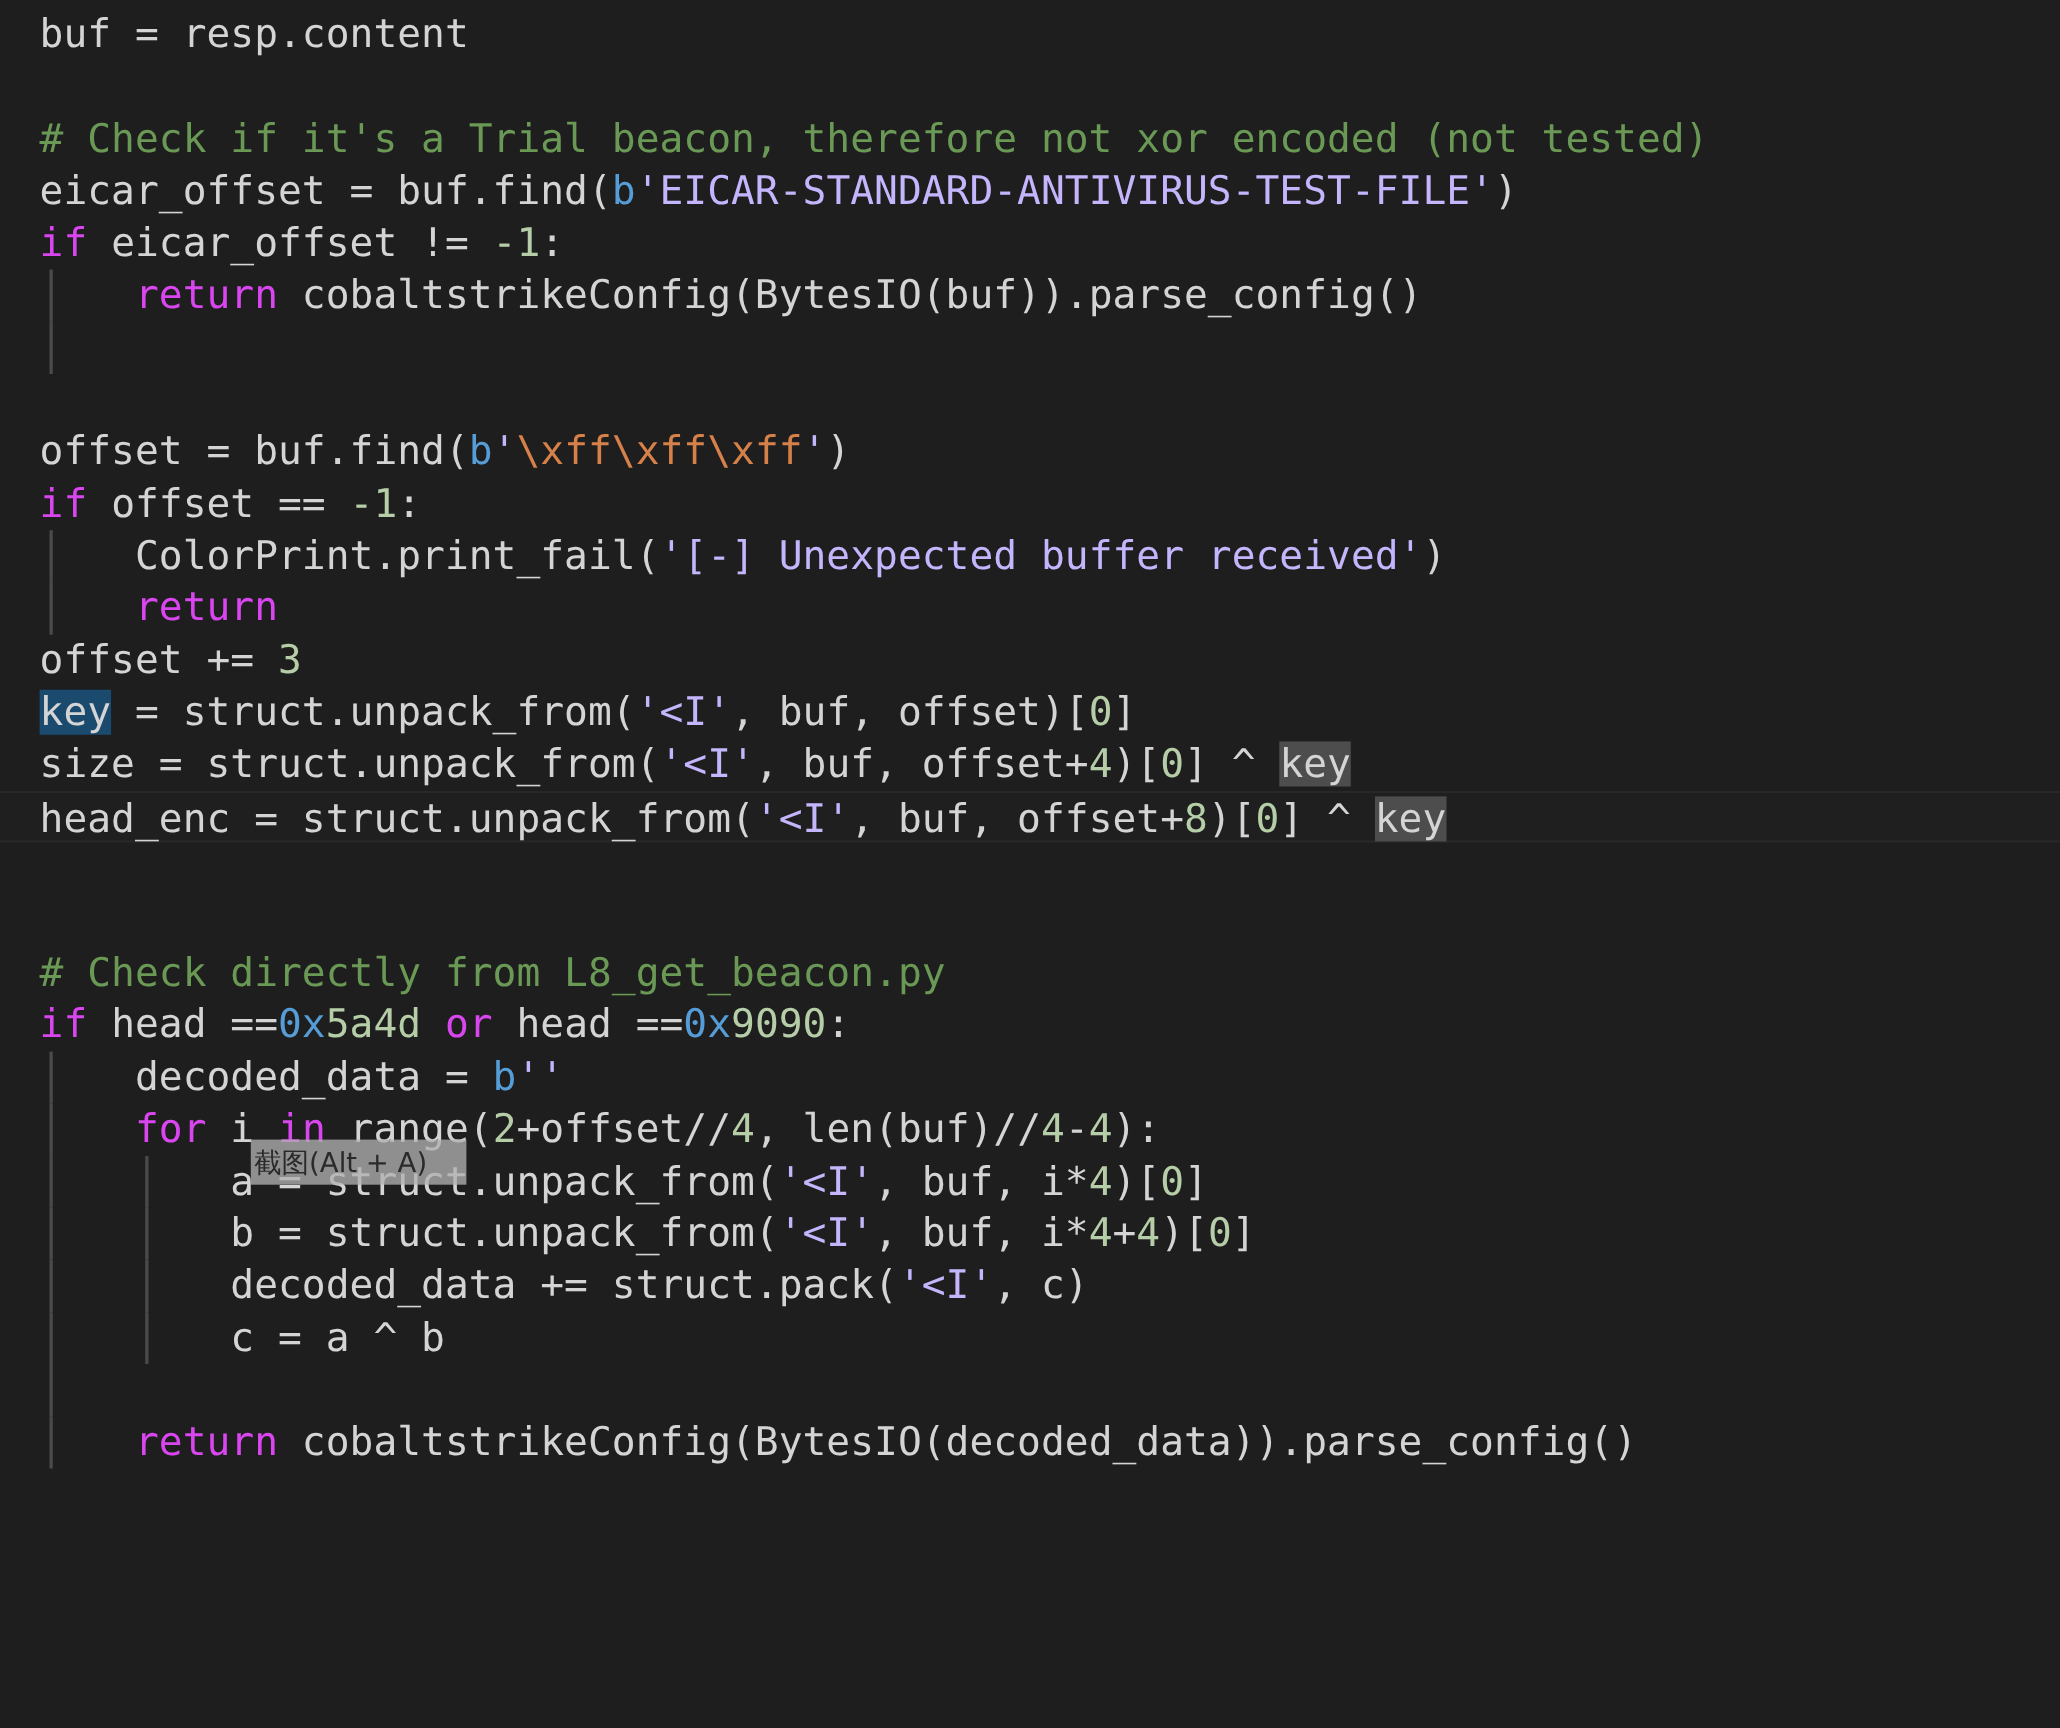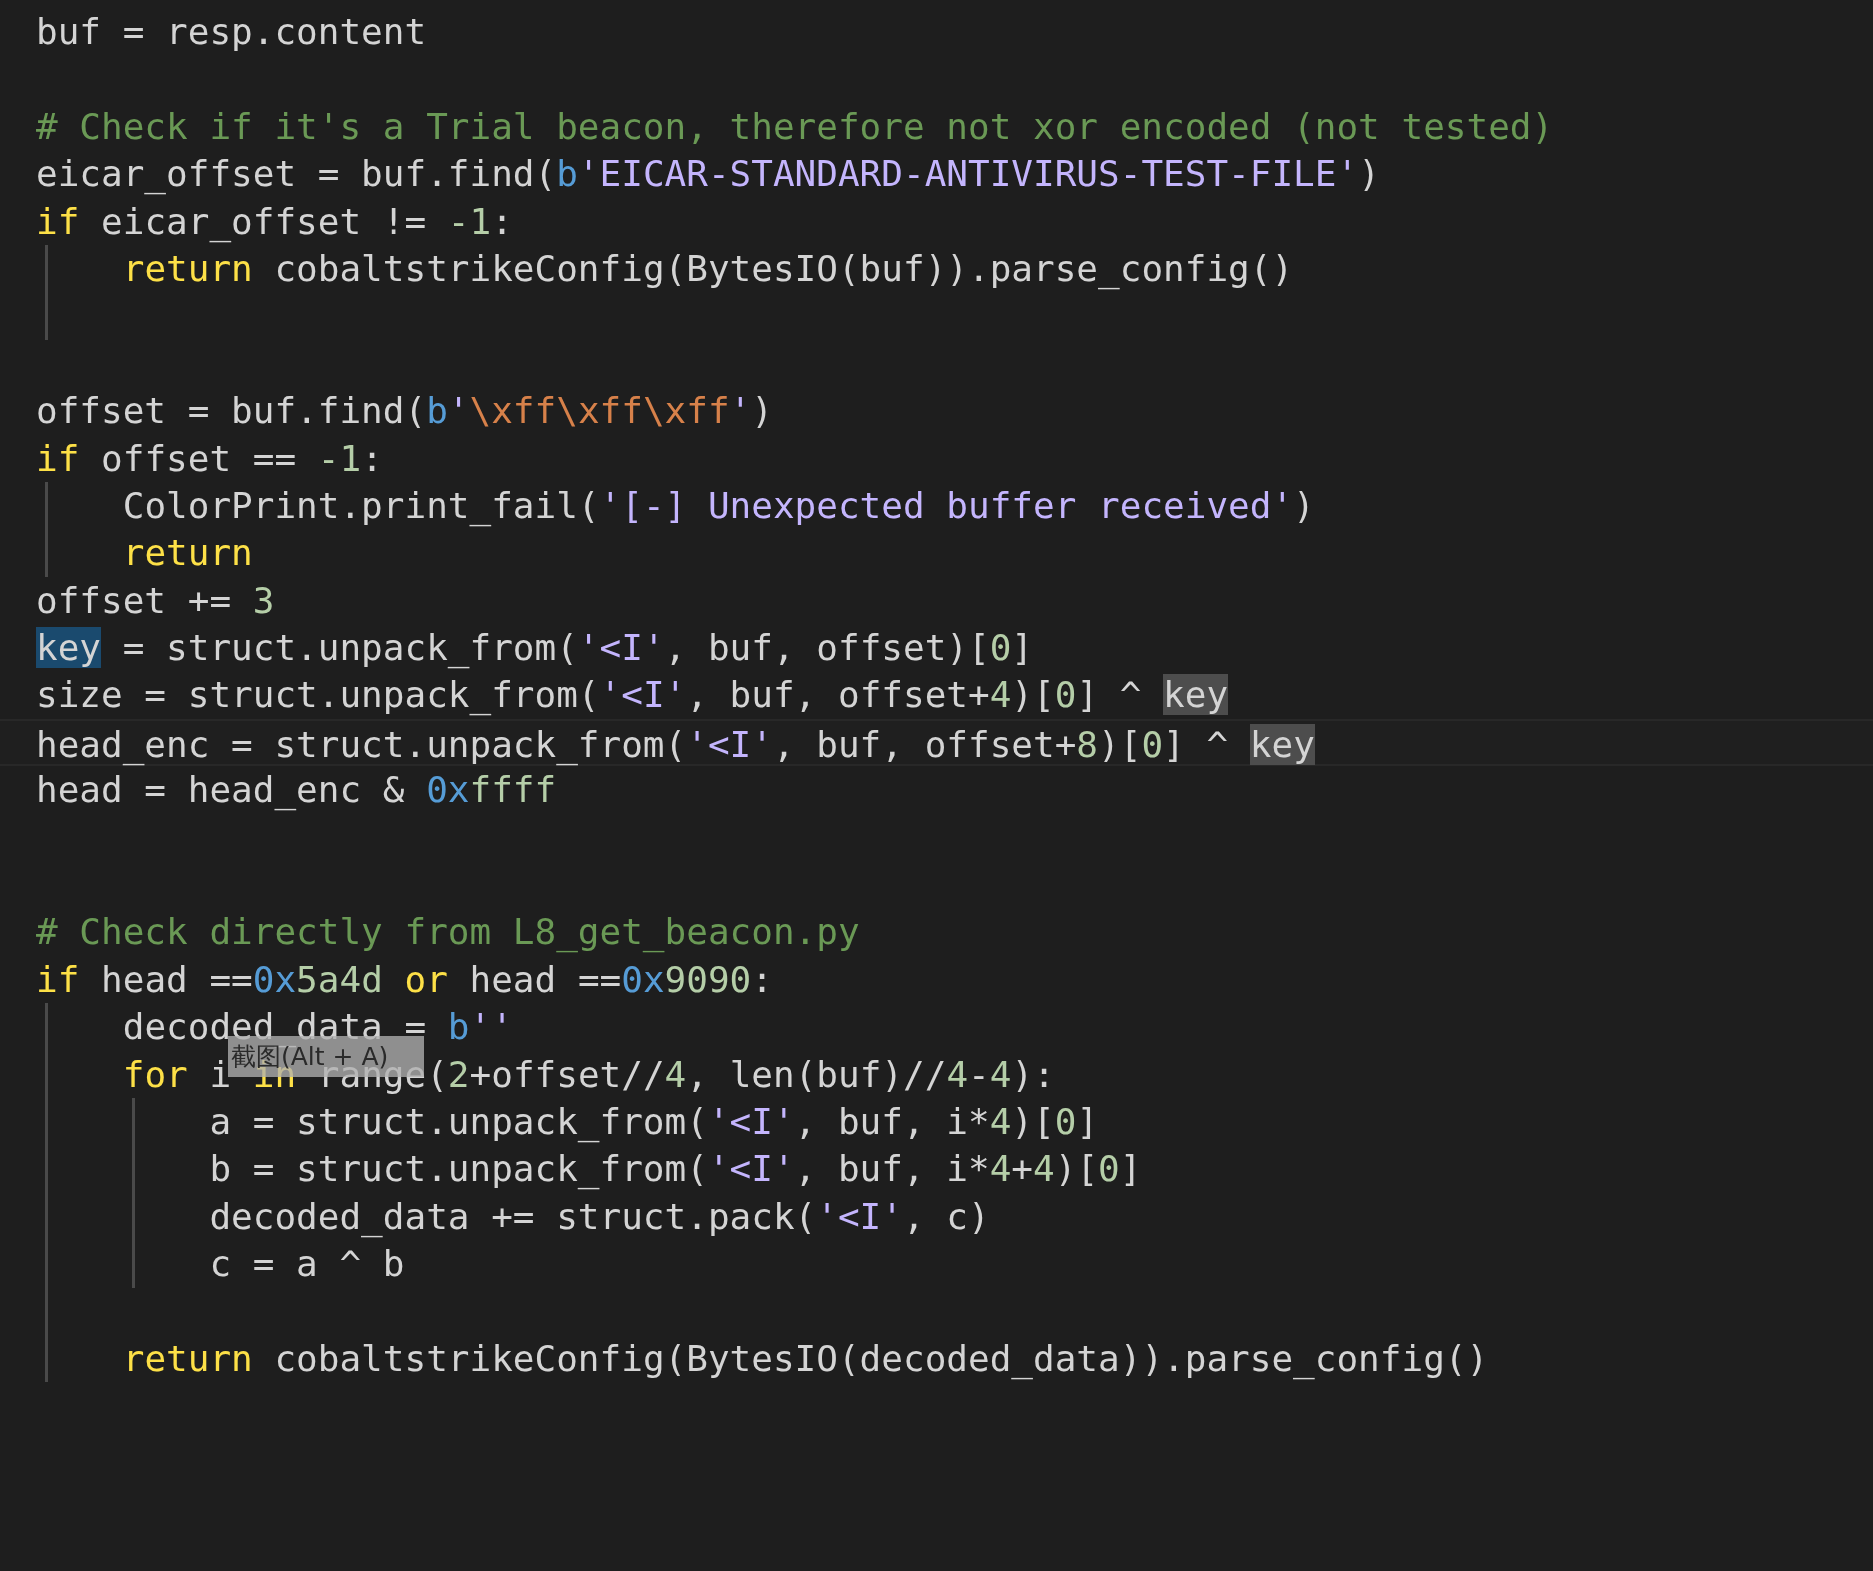--- a/index.html
+++ b/index.html
@@ -48,21 +48,21 @@
     position: absolute;
     width: 3px;
     background: #4a4a4a;
     left: 0;
     top: 0;
     bottom: 0;
     pointer-events: none;
   }
 
   
-  .kw       { color: #fde047; }            
+  .kw       { color: #d946ef; }            
   .cmt      { color: #6a9955; }            
   .str      { color: #c4b5fd; }            
   .esc      { color: #d7814a; }            
   .num      { color: #b5cea8; }            
   .hexpfx   { color: #569cd6; }            
   .plain    { color: #d4d4d4; }
   .punc     { color: #d4d4d4; }
   .bpfx     { color: #569cd6; }            
 
   
@@ -124,21 +124,20 @@
   <div class="line"><span class="guide" style="left:45px;"></span><span class="plain">    </span><span class="kw">return</span></div>
 
   <div class="line"><span class="plain">offset += </span><span class="num">3</span></div>
 
   <div class="line"><span class="sel">key</span><span class="plain"> = struct.unpack_from(</span><span class="str">'&lt;I'</span><span class="plain">, buf, offset)[</span><span class="num">0</span><span class="punc">]</span></div>
 
   <div class="line"><span class="plain">size = struct.unpack_from(</span><span class="str">'&lt;I'</span><span class="plain">, buf, offset+</span><span class="num">4</span><span class="plain">)[</span><span class="num">0</span><span class="plain">] ^ </span><span class="occ">key</span></div>
 
   <div class="line current"><span class="plain">head_enc = struct.unpack_from(</span><span class="str">'&lt;I'</span><span class="plain">, buf, offset+</span><span class="num">8</span><span class="plain">)[</span><span class="num">0</span><span class="plain">] ^ </span><span class="occ">key</span></div>
 
-  <div class="line"><span class="plain">head = head_enc &amp; </span><span class="hexpfx">0x</span><span class="num">ffff</span></div>
 
   <div class="line">&nbsp;</div>
 
   <div class="line">&nbsp;</div>
 
   <div class="line"><span class="cmt"># Check directly from L8_get_beacon.py</span></div>
 
   <div class="line"><span class="kw">if</span><span class="plain"> head ==</span><span class="hexpfx">0x</span><span class="num">5a4d</span><span class="kw"> or</span><span class="plain"> head ==</span><span class="hexpfx">0x</span><span class="num">9090</span><span class="punc">:</span></div>
 
   <div class="line"><span class="guide" style="left:45px;"></span><span class="plain">    </span><span class="plain">decoded_data = </span><span class="bpfx">b</span><span class="str">''</span></div>

